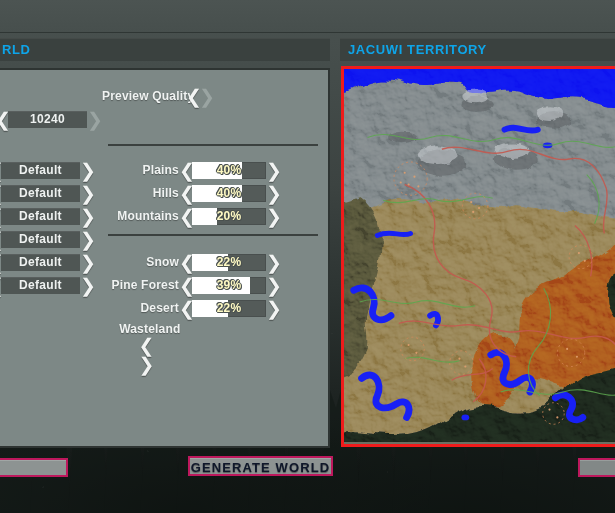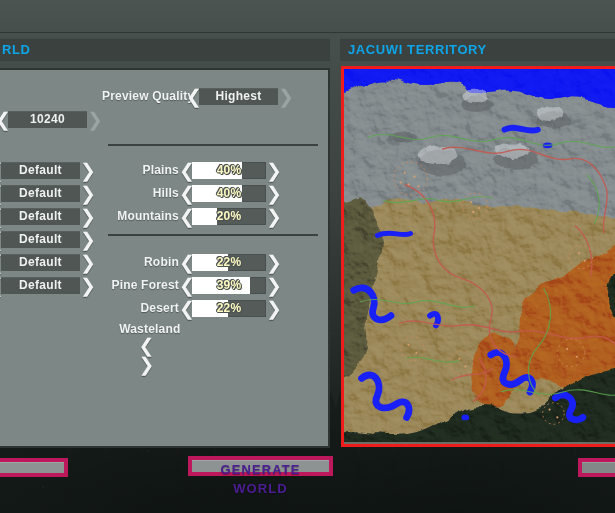--- a/index.html
+++ b/index.html
@@ -183,22 +183,22 @@
     border: 3px solid #f01b1b;
     overflow: hidden;
     background: #6b6f62;
   }
   .map-canvas { position: absolute; inset: 0; }
 
   
   .btn {
     position: absolute;
     background: #8d9392;
-    border: 4px solid #be185d;
-    color: #4c1d95;
+    border: 2px solid #be185d;
+    color: #0f172a;
     font-size: 13px;
     font-weight: bold;
     letter-spacing: 1.1px;
     text-align: center;
     cursor: pointer;
     box-shadow: inset 0 1px 0 rgba(255,255,255,.18);
     text-shadow: 0 1px 1px rgba(0,0,0,.4);
   }
   #btn-generate { left: 188px; top: 456px; width: 145px; height: 20px; line-height: 19px; }
   #btn-back     { left: -12px; top: 458px; width: 80px; height: 19px; }
@@ -240,21 +240,20 @@
 
   <div class="hdr" id="hdr-right">
     <span class="hdr-title">JACUWI TERRITORY</span>
   </div>
 
   <div class="panel">
     <div class="panel-inner" id="panel-inner">
         <div class="row" style="left:116px;top:17px;">
           <span class="rlabel" style="width:84px;">Preview Quality</span>
           <span class="arw">❮</span>
-          <div class="vbox" style="width:79px;">Highest</div>
           <span class="arw dim">❯</span>
         </div>
         <div class="row" style="left:9px;top:40px;">
           <span class="arw">❮</span>
           <div class="vbox" style="width:79px;">10240</div>
           <span class="arw dim">❯</span>
         </div>
         <div class="divider" style="left:122px;top:74px;width:210px;"></div>
         <div class="divider" style="left:122px;top:164px;width:210px;"></div>
         <div class="row" style="left:2px;top:91px;">
@@ -308,21 +307,21 @@
         <div class="row" style="left:122px;top:137px;">
           <span class="rlabel" style="width:71px;">Mountains</span>
           <span class="arw">❮</span>
           <div class="slider">
             <div class="fill" style="width:34%"></div>
             <span class="pct">20%</span>
           </div>
           <span class="arw">❯</span>
         </div>
         <div class="row" style="left:122px;top:183px;">
-          <span class="rlabel" style="width:71px;">Robin</span>
+          <span class="rlabel" style="width:71px;">Snow</span>
           <span class="arw">❮</span>
           <div class="slider">
             <div class="fill" style="width:49%"></div>
             <span class="pct">22%</span>
           </div>
           <span class="arw">❯</span>
         </div>
         <div class="row" style="left:122px;top:206px;">
           <span class="rlabel" style="width:71px;">Pine Forest</span>
           <span class="arw">❮</span>

